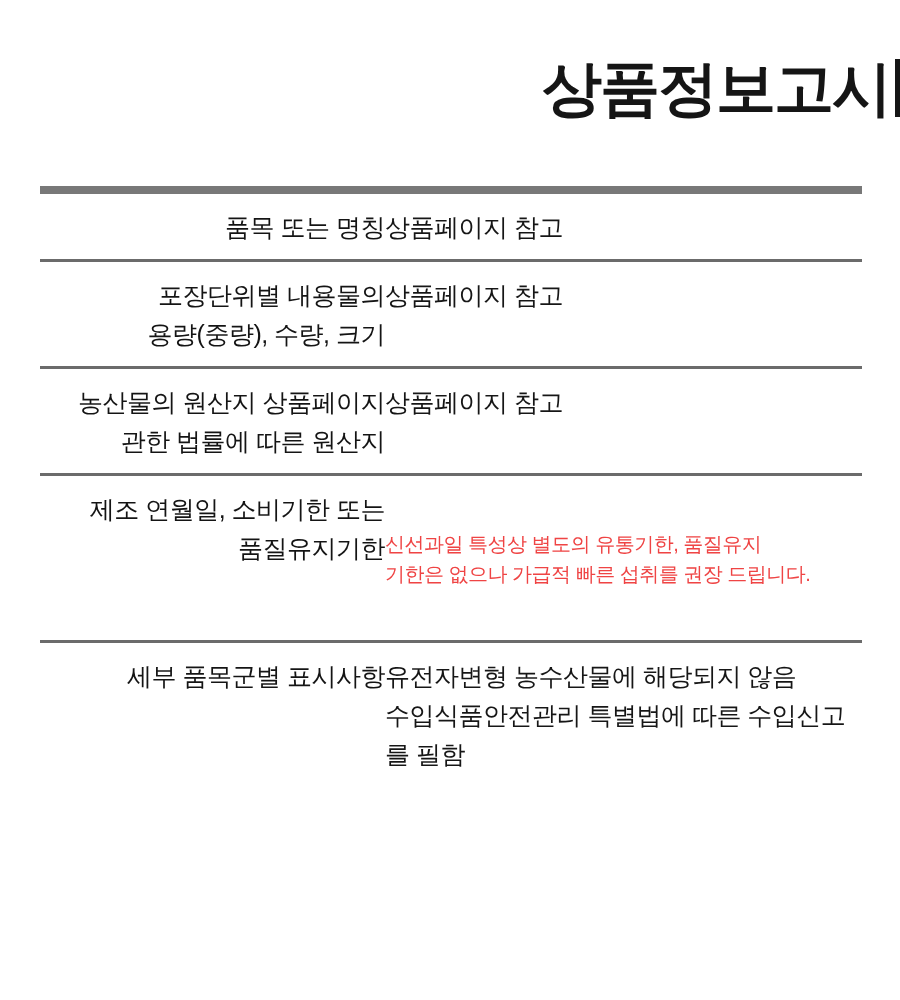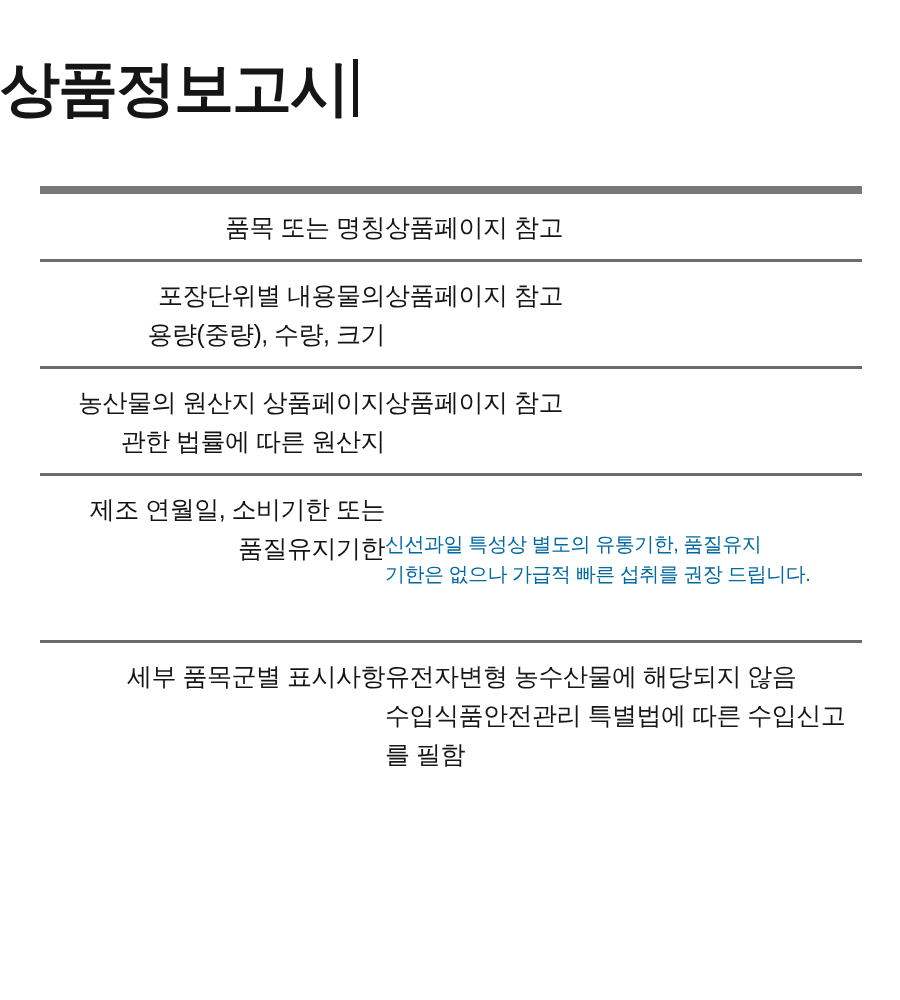--- a/index.html
+++ b/index.html
@@ -11,21 +11,21 @@
     width: 900px;
     height: 1000px;
     overflow: hidden;
     font-family: "Liberation Sans", "DejaVu Sans", sans-serif;
     color: #121212;
   }
   .title-wrap {
     margin-top: 50px;
     height: 78px;
     line-height: 78px;
-    text-align: left;
+    text-align: right;
     white-space: nowrap;
   }
   .page-title {
     display: inline;
     font-size: 60px;
     font-weight: 600;
     letter-spacing: -2px;
     color: #151515;
   }
   .title-cursor {
@@ -61,21 +61,21 @@
     color: #141414;
     text-align: right;
   }
   .value {
     padding-right: 6px;
     color: #161616;
   }
   .note {
     font-size: 20px;
     line-height: 30px;
-    color: #0369a1;
+    color: #ef4444;
     white-space: pre-line;
     letter-spacing: -0.5px;
   }
 </style>
 </head>
 <body>
 
 <div class="title-wrap">
   <span class="page-title">상품정보고시</span><span class="title-cursor"></span>
 </div>

